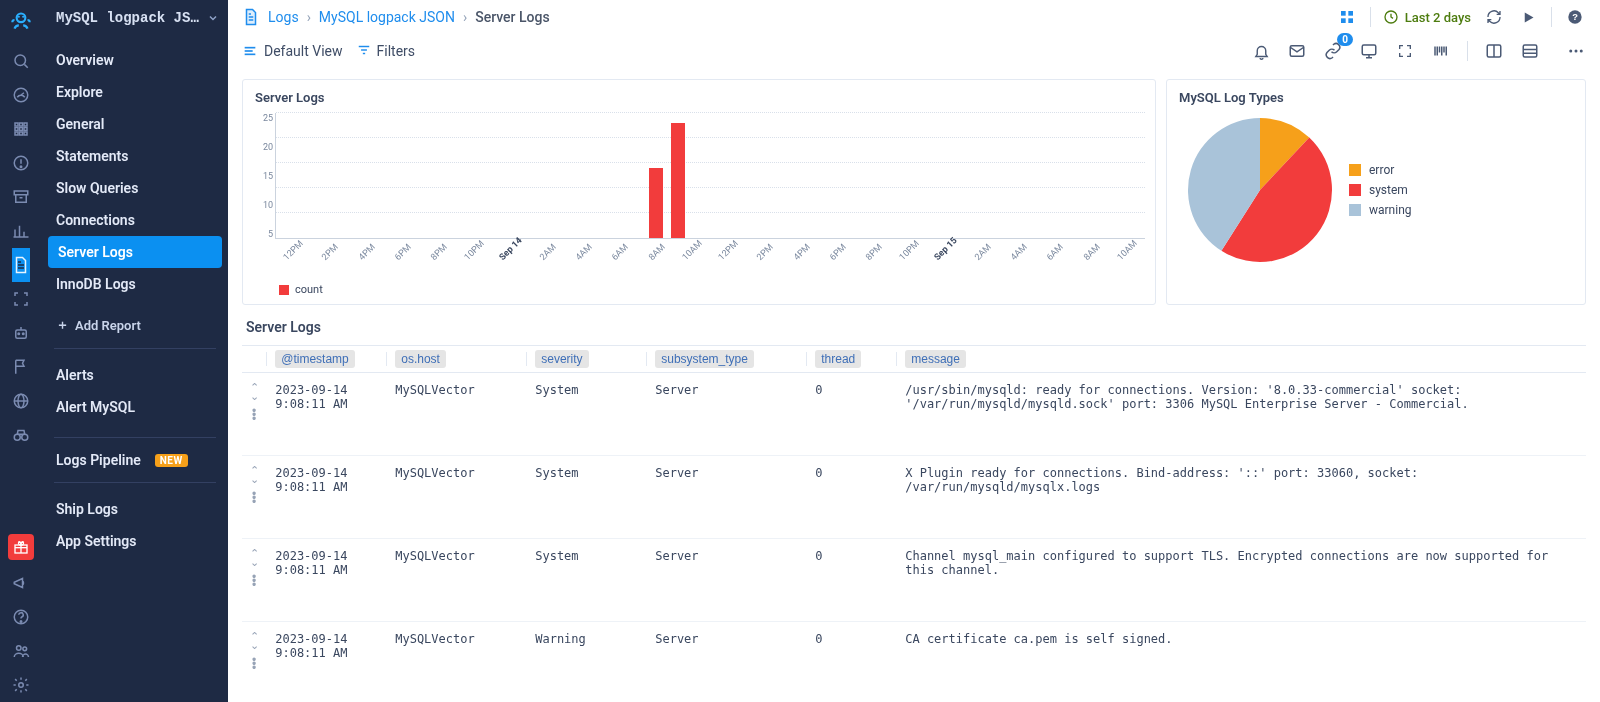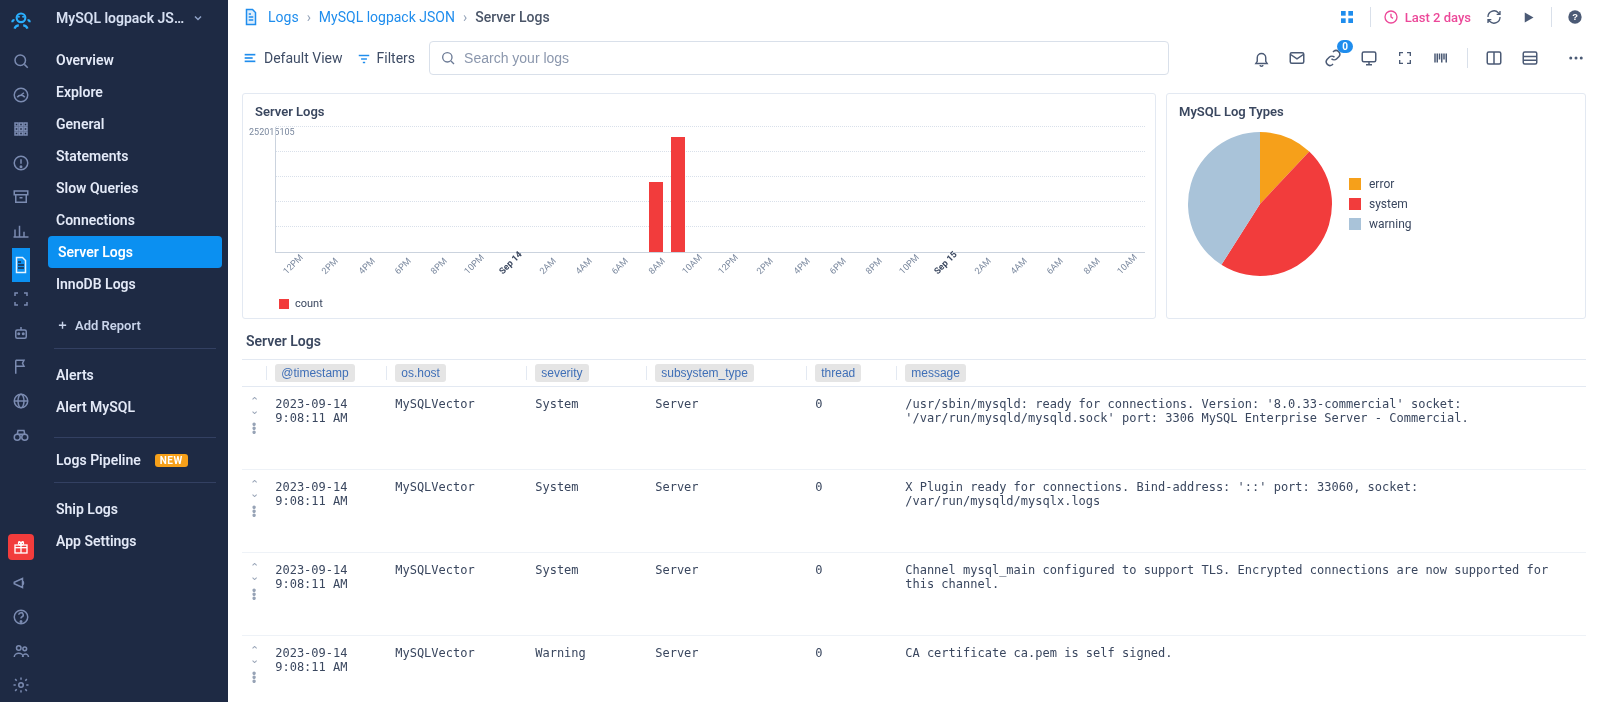--- a/index.html
+++ b/index.html
@@ -12,21 +12,21 @@
   
   .rail { width:42px; background:#1e2a44; display:flex; flex-direction:column; align-items:center; padding-top:6px; color:#94a3b8; }
   .rail .logo { width:28px; height:28px; display:flex; align-items:center; justify-content:center; color:#2aaefd; margin-bottom:10px; }
   .rail .rail-icon { width:100%; height:34px; display:flex; align-items:center; justify-content:center; color:#7b8bb1; cursor:pointer; position:relative; }
   .rail .rail-icon.active { color:#fff; background:#0b90f1; }
   .rail .spacer { flex:1; }
   .rail .gift { color:#fff; background:#f23c3c; width:26px; height:26px; border-radius:4px; display:flex; align-items:center; justify-content:center; margin:6px 0; }
 
   
   .side { width:186px; background:#1e2a44; color:#d7e0f2; display:flex; flex-direction:column; }
-  .side-header { display:flex; align-items:center; gap:8px; padding:10px 14px 14px 14px; font-weight:600; font-size:14px; white-space:nowrap; overflow:hidden; }
+  .side-header { display:flex; align-items:center; gap:8px; padding:10px 14px 14px 14px; font-weight:600; font-size:14px; white-space:nowrap; overflow:hidden;font-family:Liberation Mono, monospace; }
   .side-header .chev { color:#8fa2c7; }
   .side-group { padding:4px 0 8px 0; }
   .side-item { display:flex; align-items:center; gap:8px; padding:8px 14px; font-size:14px; font-weight:600; color:#e3e9f7; cursor:pointer; white-space:nowrap; }
   .side-item.active { background:#0b90f1; color:#fff; border-radius:4px; margin:0 6px; padding-left:10px; }
   .side .add { font-size:13px; font-weight:600; color:#c9d4ea; display:flex; align-items:center; gap:6px; padding:8px 14px; cursor:pointer; }
   .side hr { border:none; border-top:1px solid #334062; margin:6px 12px; }
   .badge-new { background:#f6a01a; color:#fff; font-size:10px; font-weight:700; padding:1px 5px; border-radius:3px; margin-left:6px; letter-spacing:.5px; }
 
   
   .main { flex:1; display:flex; flex-direction:column; overflow:hidden; background:#fff; }
@@ -35,44 +35,44 @@
   .topbar { display:flex; align-items:center; justify-content:space-between; padding:6px 14px 4px 14px; border-bottom:1px solid transparent; }
   .breadcrumb { display:flex; align-items:center; gap:8px; font-size:14px; }
   .breadcrumb a { color:#1f8ded; cursor:pointer; }
   .breadcrumb .sep { color:#94a3b8; }
   .breadcrumb .cur { color:#4a5568; font-weight:500; }
   .doc-icon { color:#1f8ded; }
   .top-right { display:flex; align-items:center; gap:12px; color:#3b4a63; }
   .top-right .icon-btn { width:22px; height:22px; display:flex; align-items:center; justify-content:center; color:#4b5a75; cursor:pointer; }
   .top-right .icon-btn.blue { color:#1f8ded; }
   .top-right .divider { width:1px; height:20px; background:#d9e0ea; }
-  .top-right .time { display:flex; align-items:center; gap:6px; color:#ec4899; font-weight:500; cursor:pointer; }
+  .top-right .time { display:flex; align-items:center; gap:6px; color:#4d7c0f; font-weight:500; cursor:pointer; }
 
   
   .toolbar { display:flex; align-items:center; gap:14px; padding:8px 14px; }
-  .tool { display:flex; align-items:flex-end; gap:6px; color:#3f4d66; font-size:14px; cursor:pointer; }
+  .tool { display:flex; align-items:flex-start; gap:6px; color:#3f4d66; font-size:14px; cursor:pointer; }
   .tool .blue { color:#1f8ded; }
   .search { flex:1; max-width:740px; height:34px; border:1px solid #d9e0ea; border-radius:4px; display:flex; align-items:center; gap:8px; padding:0 10px; color:#6b7a95; }
   .search input { border:none; outline:none; flex:1; font-size:14px; background:transparent; color:#333; }
   .search input::placeholder { color:#8b97ad; }
   .tool-icons { margin-left:auto; display:flex; align-items:center; gap:16px; color:#4b5a75; }
   .tool-icons .icon-btn { position:relative; width:20px; height:20px; display:flex; align-items:center; justify-content:center; cursor:pointer; }
   .badge-count { position:absolute; top:-8px; right:-10px; background:#1f8ded; color:#fff; font-size:10px; font-weight:700; border-radius:8px; padding:1px 5px; }
 
   
   .cards-row { display:flex; gap:10px; padding:10px 14px 0 14px; }
   .card { border:1px solid #e3e9f2; background:#fff; border-radius:3px; }
   .card .card-title { font-size:13px; font-weight:600; color:#3a475f; padding:10px 12px 4px 12px; }
 
   .chart-card { flex:1; min-width:0; padding-bottom:8px; }
   .pie-card { width:420px; padding-bottom:12px; }
 
   
   .barchart { position:relative; height:170px; padding:0 10px 0 32px; }
-  .y-axis { position:absolute; left:6px; top:4px; bottom:40px; width:24px; display:flex; flex-direction:row; justify-content:space-between; font-size:9px; color:#7a889e; text-align:right; }
+  .y-axis { position:absolute; left:6px; top:4px; bottom:40px; width:24px; display:flex; flex-direction:column; justify-content:space-between; font-size:9px; color:#7a889e; text-align:right; }
   .plot { position:absolute; left:32px; right:10px; top:4px; bottom:40px; border-left:1px solid #cbd3de; border-bottom:1px solid #cbd3de; }
   .gridline { position:absolute; left:0; right:0; border-top:1px dotted #d9e0ea; }
   .bars { position:absolute; left:0; right:0; bottom:0; top:0; }
   .bar { position:absolute; bottom:0; width:14px; background:#f23c3c; transform:translateX(-50%); }
   .x-ticks { position:absolute; left:32px; right:10px; bottom:14px; height:22px; }
   .x-tick { position:absolute; bottom:0; font-size:9px; color:#7a889e; transform:translateX(-50%) rotate(-45deg); transform-origin:left top; white-space:nowrap; }
   .x-tick.bold { font-weight:700; color:#3a475f; }
   .legend-sm { display:flex; align-items:center; gap:6px; font-size:11px; color:#3a475f; padding:4px 0 0 36px; }
   .legend-sm .sw { width:10px; height:10px; background:#f23c3c; }
 
@@ -355,29 +355,20 @@
       </div>
       <div class="tool">
         <span class="blue">
           <svg width="14" height="14" viewBox="0 0 24 24" fill="none" stroke="currentColor" stroke-width="2.5">
               <line x1="3" y1="6" x2="21" y2="6"></line>
               <line x1="7" y1="12" x2="17" y2="12"></line>
               <line x1="10" y1="18" x2="14" y2="18"></line>
             </svg>
         </span>
         <span>Filters</span>
-      </div>
-      <div class="search">
-        <span>
-          <svg width="16" height="16" viewBox="0 0 24 24" fill="none" stroke="currentColor" stroke-width="2">
-              <circle cx="11" cy="11" r="7"></circle>
-              <line x1="21" y1="21" x2="16.5" y2="16.5"></line>
-            </svg>
-        </span>
-        <input type="text" placeholder="Search your logs" style="">
       </div>
       <div class="tool-icons">
         <span class="icon-btn">
             <svg width="17" height="17" viewBox="0 0 24 24" fill="none" stroke="currentColor" stroke-width="2">
               <path d="M18 16v-5a6 6 0 1 0-12 0v5l-2 3h16z"></path>
               <path d="M10 21a2 2 0 0 0 4 0"></path>
             </svg>
           </span>
         <span class="icon-btn">
             <svg width="18" height="18" viewBox="0 0 24 24" fill="none" stroke="currentColor" stroke-width="2">

